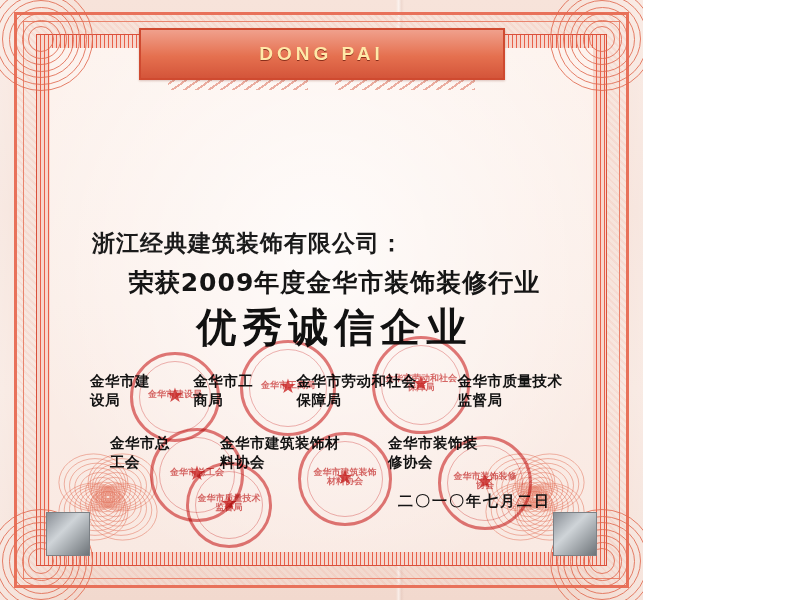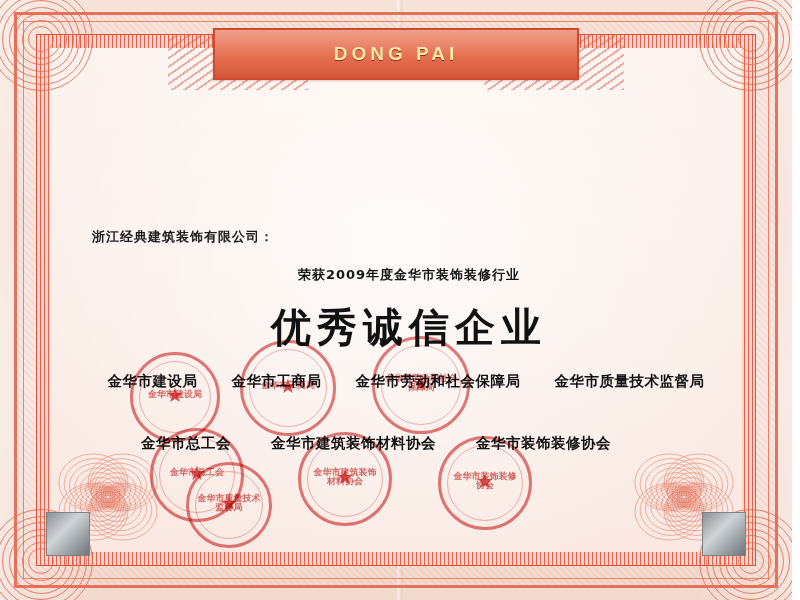--- a/index.html
+++ b/index.html
@@ -2,21 +2,21 @@
 <html><head>
 <meta charset="utf-8">
 <style>
   html, body {
     margin: 0;
     padding: 0;
     background: #ffffff;
   }
   #cert-root {
     position: relative;
-    width: 792px;
+    width: 643px;
     height: 600px;
     overflow: hidden;
     font-family: "Liberation Sans", sans-serif;
     background: #fde047;
   }
 
   
   .paper {
     position: absolute;
     inset: 0;
@@ -193,33 +193,33 @@
     color: transparent;
     text-shadow: 0 2px 2px rgba(110,80,20,0.25);
     padding-left: 18px;
   }
 
   
   .recipient {
     position: absolute;
     left: 92px;
     top: 228px;
-    font-size: 13px;
+    font-size: 23px;
     font-weight: bold;
     color: #1b1b1b;
     font-family: "DejaVu Sans", sans-serif;
     letter-spacing: 1px;
   }
   .award-line {
     position: absolute;
     left: 0;
     right: 0;
     top: 266px;
     text-align: center;
-    font-size: 13px;
+    font-size: 25px;
     font-weight: bold;
     color: #151515;
     font-family: "DejaVu Sans", sans-serif;
     letter-spacing: 1px;
     padding-left: 26px;
   }
   .award-title {
     position: absolute;
     left: 0;
     right: 0;
@@ -445,20 +445,21 @@
     <span>金华市工商局</span>
     <span>金华市劳动和社会保障局</span>
     <span>金华市质量技术监督局</span>
   </div>
   <div class="issuer-row row2">
     <span>金华市总工会</span>
     <span>金华市建筑装饰材料协会</span>
     <span>金华市装饰装修协会</span>
   </div>
 
+  <div class="date">二〇一〇年七月二日</div>
 
   <div id="seal-layer">
       <div class="seal" style="left: 130px; top: 352px; width: 84px; height: 84px;">
         <span class="star">★</span>
         <span class="txt">金华市建设局</span>
       </div>
       <div class="seal" style="left: 240px; top: 340px; width: 90px; height: 90px;">
         <span class="star">★</span>
         <span class="txt">金华市工商局</span>
       </div>

